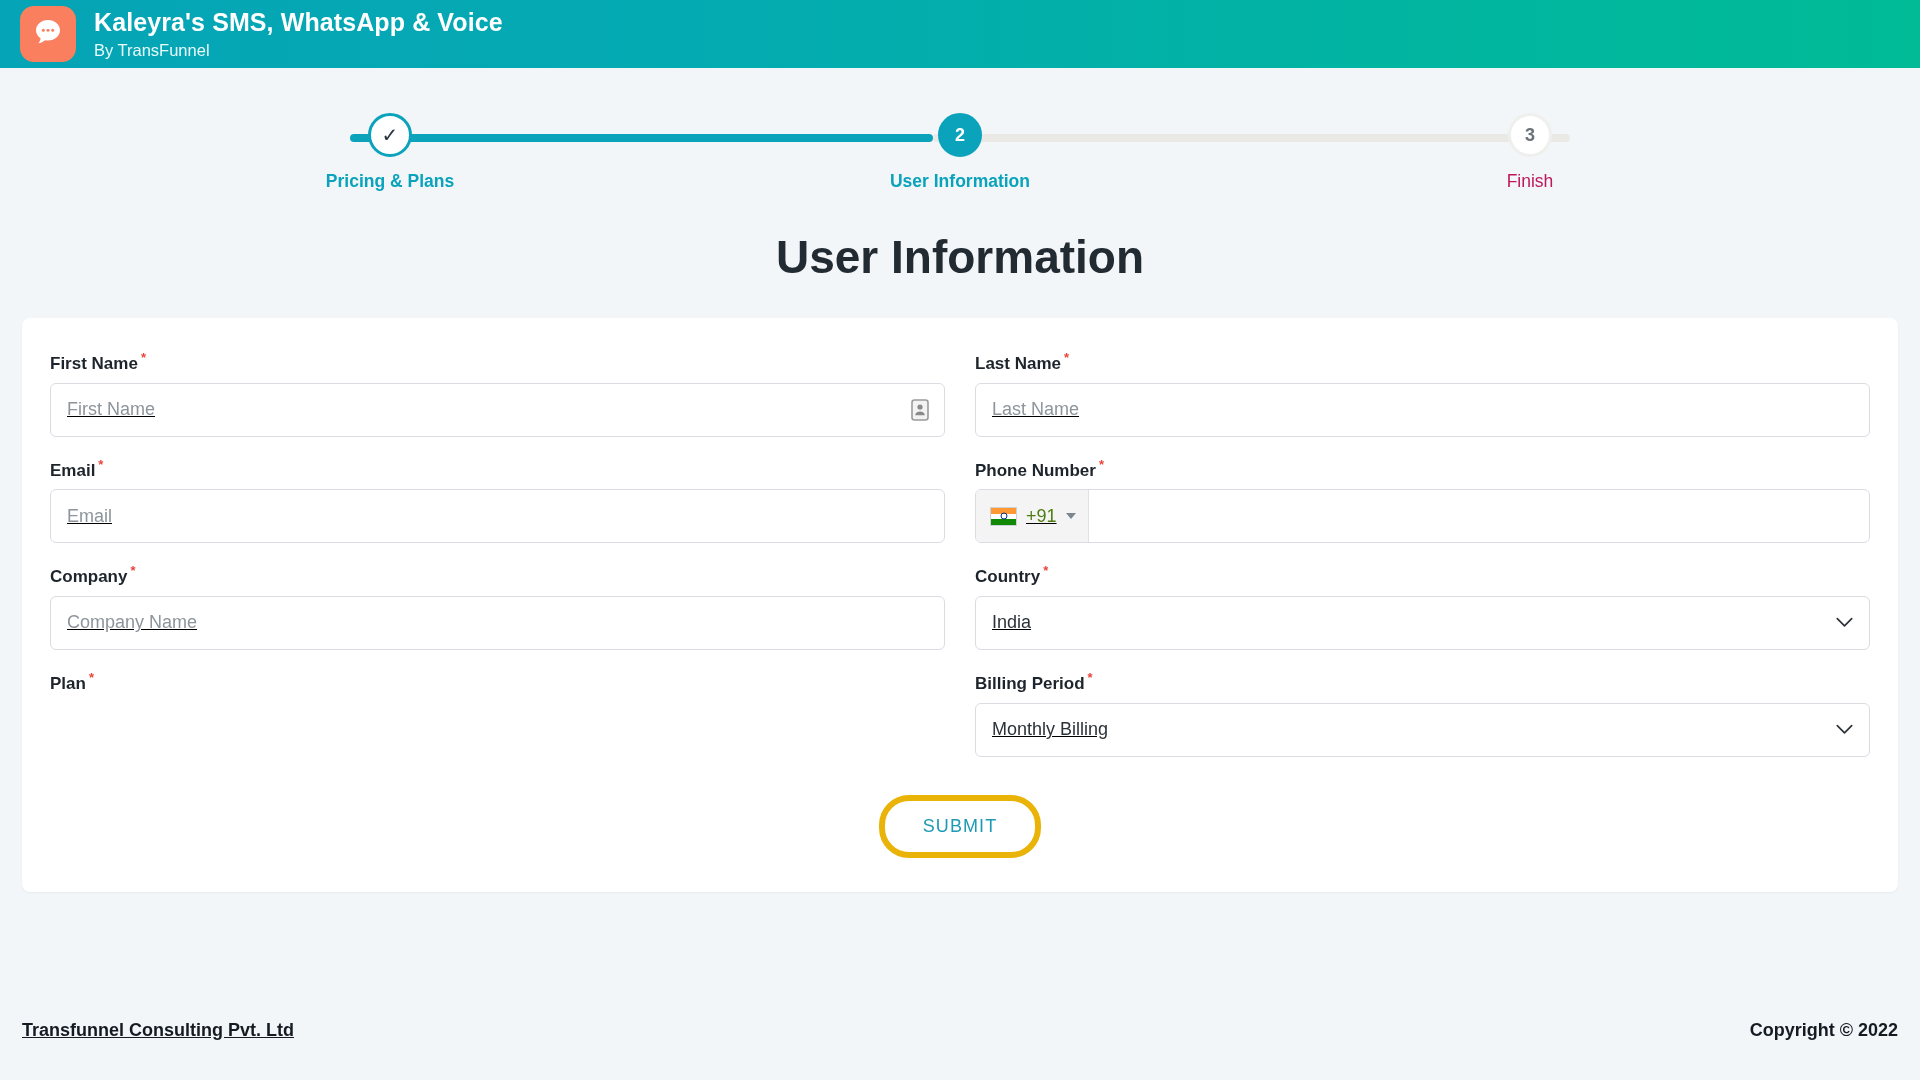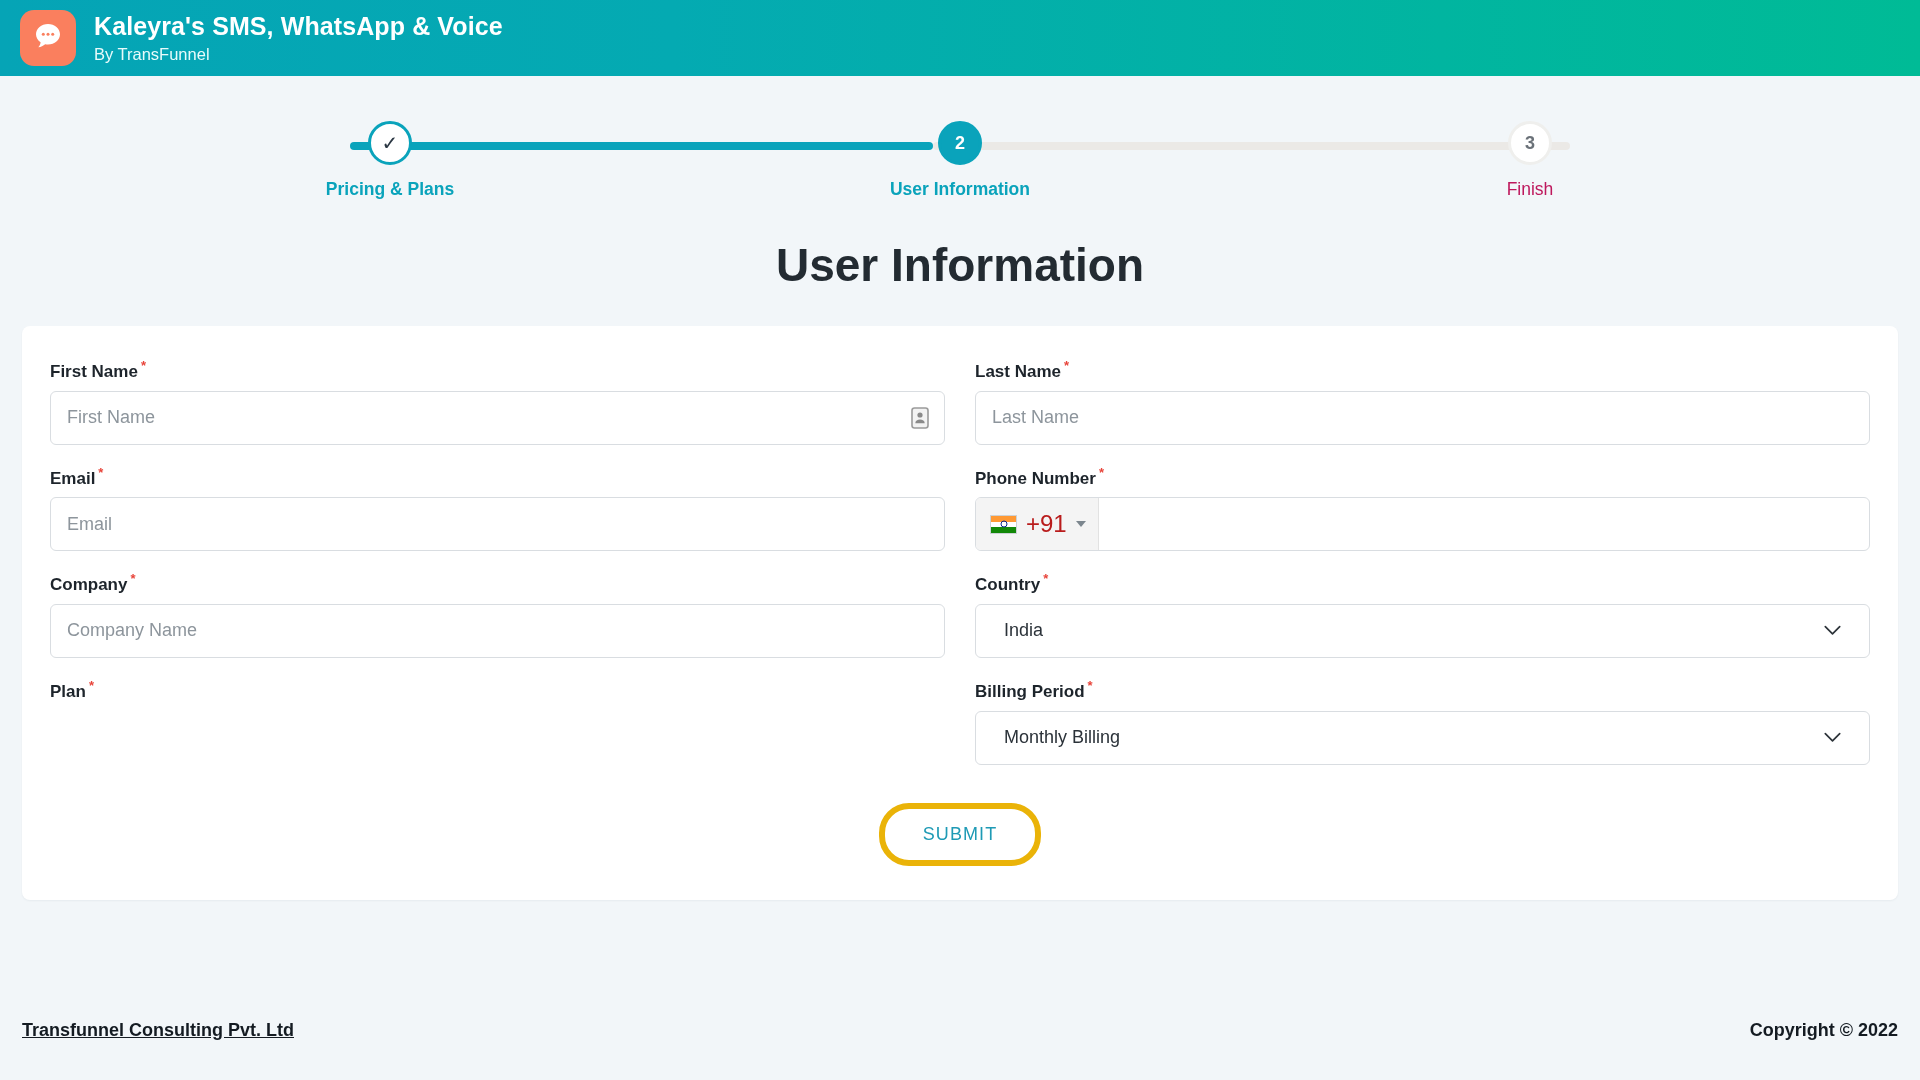--- a/index.html
+++ b/index.html
@@ -7,21 +7,21 @@
   html, body {
     width: 1920px;
     height: 1080px;
     background: #f2f6f9;
     font-family: "Liberation Sans", sans-serif;
     overflow: hidden;
   }
 
   
   .app-header {
-    height: 76px;
+    height: 68px;
     background: linear-gradient(90deg, #05a4b6 0%, #04aab2 35%, #01b5a0 75%, #00bb96 100%);
     display: flex;
     align-items: center;
     padding: 0 0 0 20px;
   }
   .logo-badge {
     width: 56px; height: 56px;
     background: #fa7f5e;
     border-radius: 14px;
     display: flex; align-items: center; justify-content: center;
@@ -99,21 +99,21 @@
     border-radius: 8px;
     padding: 32px 28px 34px 28px;
     box-shadow: 0 1px 2px rgba(20,40,60,.05);
   }
   .grid {
     display: grid;
     grid-template-columns: 1fr 1fr;
     column-gap: 30px;
     row-gap: 6px;
   }
-  .field { padding-bottom: 14px; }
+  .field { padding-bottom: 14px; text-decoration: underline; }
 
   .flabel {
     font-size: 17px;
     font-weight: bold;
     color: #1d242b;
     margin-bottom: 9px;
     display: inline-block;
   }
   .req { color: #e8443a; font-size: 13px; vertical-align: super; margin-left: 3px; }
 
@@ -137,21 +137,21 @@
   .control input::placeholder { color: #8d959c; }
 
   .in-icon {
     position: absolute;
     right: 14px; top: 50%; transform: translateY(-50%);
     width: 21px; height: 24px;
     display: flex; align-items: center; justify-content: center;
   }
 
   
-  .select-ctl { justify-content: space-between; padding: 0 28px; cursor: pointer; }
+  .select-ctl { justify-content: space-between; padding: 0 16px; cursor: pointer; }
   .select-val { font-size: 18px; color: #2b3239; }
   .chev { color: #2c3339; font-size: 17px; line-height: 1; }
 
   
   .phone-ctl { padding: 0; overflow: hidden; }
   .cc-box {
     height: 100%;
     background: #f4f4f4;
     border-right: 1px solid #e2e2e2;
     display: flex; align-items: center; gap: 9px;
@@ -164,21 +164,21 @@
     position: relative;
     background: linear-gradient(#ff9933 0 33.3%, #ffffff 33.3% 66.6%, #128807 66.6% 100%);
   }
   .flag .chakra {
     position: absolute; left: 50%; top: 50%;
     transform: translate(-50%, -50%);
     width: 7px; height: 7px;
     border: 1.3px solid #0a2a8c;
     border-radius: 50%;
   }
-  .cc-text { font-size: 24px; color: #b91c1c; font-weight: normal; }
+  .cc-text { font-size: 18px; color: #4d7c0f; font-weight: normal; }
   .caret {
     width: 0; height: 0;
     border-left: 5px solid transparent;
     border-right: 5px solid transparent;
     border-top: 6px solid #7c868e;
   }
   .phone-input { flex: 1; }
 
   
   .submit-wrap { text-align: center; margin-top: 24px; }

